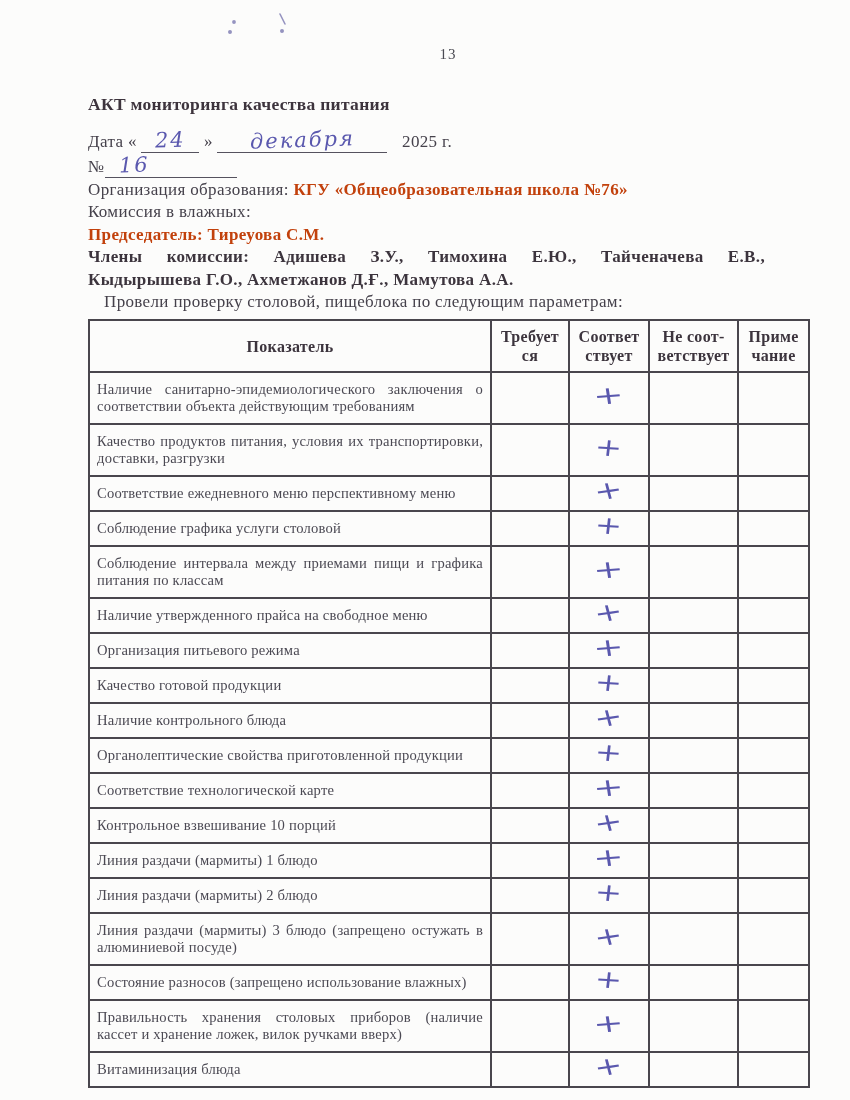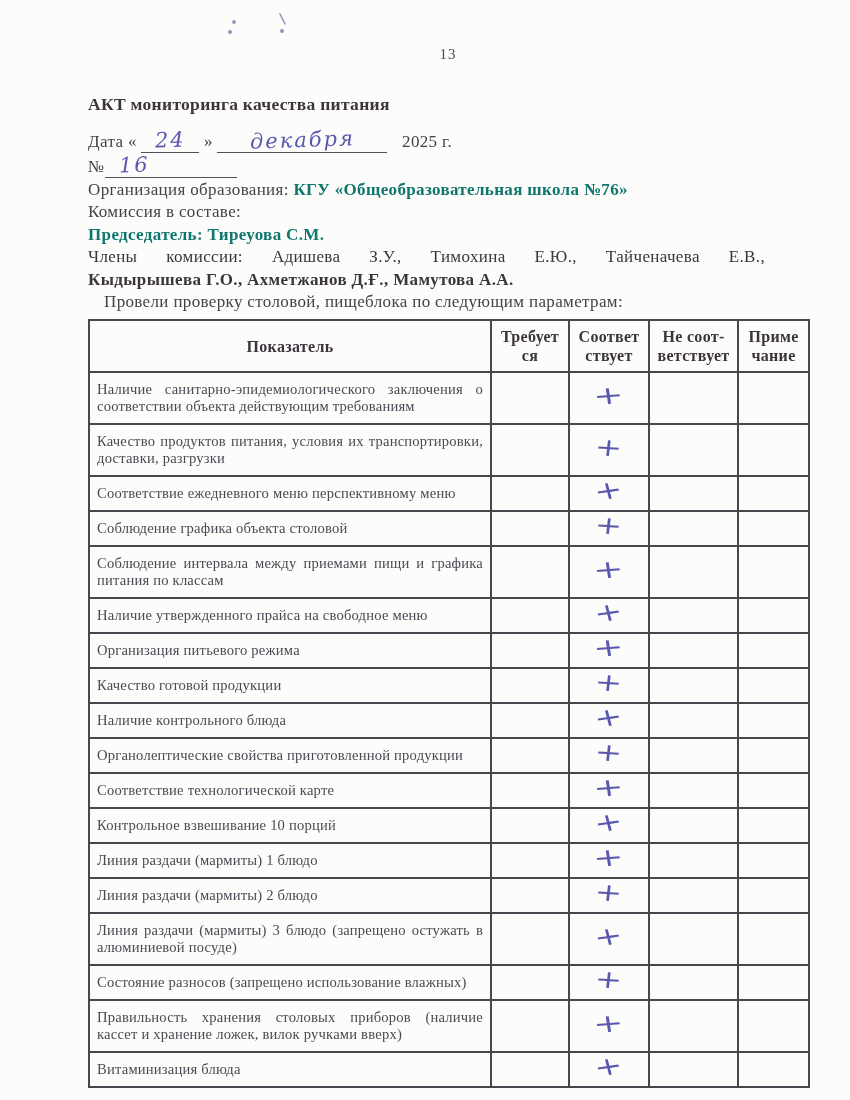--- a/index.html
+++ b/index.html
@@ -14,36 +14,36 @@
   .page-number{
     margin:46px 0 0 88px;width:720px;text-align:center;
     font-size:15px;letter-spacing:1px;color:#4a4a52;
   }
   .header-block{margin:0 0 0 88px;width:677px;}
   .doc-title{
     margin-top:31px;text-align:left;font-weight:bold;
     font-size:17.5px;letter-spacing:.3px;color:#3d343d;
   }
   .line{margin:0;font-size:17px;letter-spacing:.35px;line-height:22.4px;}
-  .line b{color:#0f766e;}
+  .line b{color:#c2410c;}
   .date-line{margin-top:13px;line-height:27px;}
   .num-line{line-height:23px;margin-bottom:1px;}
   .blank{
     display:inline-block;border-bottom:1.6px solid #55525e;
     text-align:center;vertical-align:baseline;line-height:20px;
   }
   .blank-day{width:58px;}
   .blank-month{width:170px;margin-right:10px;}
   .blank-num{width:118px;text-align:left;padding-left:14px;}
   .hw{
     font-family:"DejaVu Serif",serif;font-style:italic;
     color:#5a58ae;
   }
   .hw-fill{font-size:21px;letter-spacing:2px;display:inline-block;transform:rotate(-2deg);}
-  .members-l1{text-align:justify;text-align-last:justify;font-weight:normal;color:#3c343d;}
+  .members-l1{text-align:justify;text-align-last:justify;font-weight:bold;color:#3c343d;}
   .members-l2{font-weight:bold;color:#3c343d;}
   .check-line{text-indent:16px;}
 
   .table-wrap{margin:6px 0 0 88px;width:720px;}
   table{border-collapse:collapse;table-layout:fixed;width:720px;}
   th,td{border:2px solid #49464d;vertical-align:middle;}
   th{
     font-size:16px;font-weight:bold;color:#3c343d;text-align:center;
     white-space:pre-line;line-height:19px;padding:6px 2px;letter-spacing:.3px;
   }
@@ -90,21 +90,21 @@
 
     <p class="line num-line">
       <span>№</span><span class="blank blank-num"><span class="hw hw-fill">16</span></span>
     </p>
 
     <p class="line">
       <span>Организация образования: </span><b>КГУ «Общеобразовательная школа №76»</b>
     </p>
 
 
-    <p class="line">Комиссия в составе:</p>
+    <p class="line">Комиссия в влажных:</p>
     <p class="line"><b>Председатель: Тиреуова С.М.</b></p>
     <p class="line members-l1">Члены комиссии: Адишева З.У., Тимохина Е.Ю., Тайченачева Е.В.,</p>
     <p class="line members-l2">Кыдырышева Г.О., Ахметжанов Д.Ғ., Мамутова А.А.</p>
     <p class="line check-line">Провели проверку столовой, пищеблока по следующим параметрам:</p>
   </div>
 
   <div class="table-wrap">
     <table>
       <colgroup>
         <col style="width:402px">
@@ -142,21 +142,21 @@
             <td class="c-note"></td>
           </tr>
           <tr>
             <td class="c-ind">Соответствие ежедневного меню перспективному меню</td>
             <td class="c-mark"></td>
             <td class="c-mark"><span class="hw hw-plus">+</span></td>
             <td class="c-mark"></td>
             <td class="c-note"></td>
           </tr>
           <tr>
-            <td class="c-ind">Соблюдение графика объекта столовой</td>
+            <td class="c-ind">Соблюдение графика услуги столовой</td>
             <td class="c-mark"></td>
             <td class="c-mark"><span class="hw hw-plus">+</span></td>
             <td class="c-mark"></td>
             <td class="c-note"></td>
           </tr>
           <tr>
             <td class="c-ind">Соблюдение интервала между приемами пищи и графика питания по классам</td>
             <td class="c-mark"></td>
             <td class="c-mark"><span class="hw hw-plus">+</span></td>
             <td class="c-mark"></td>

